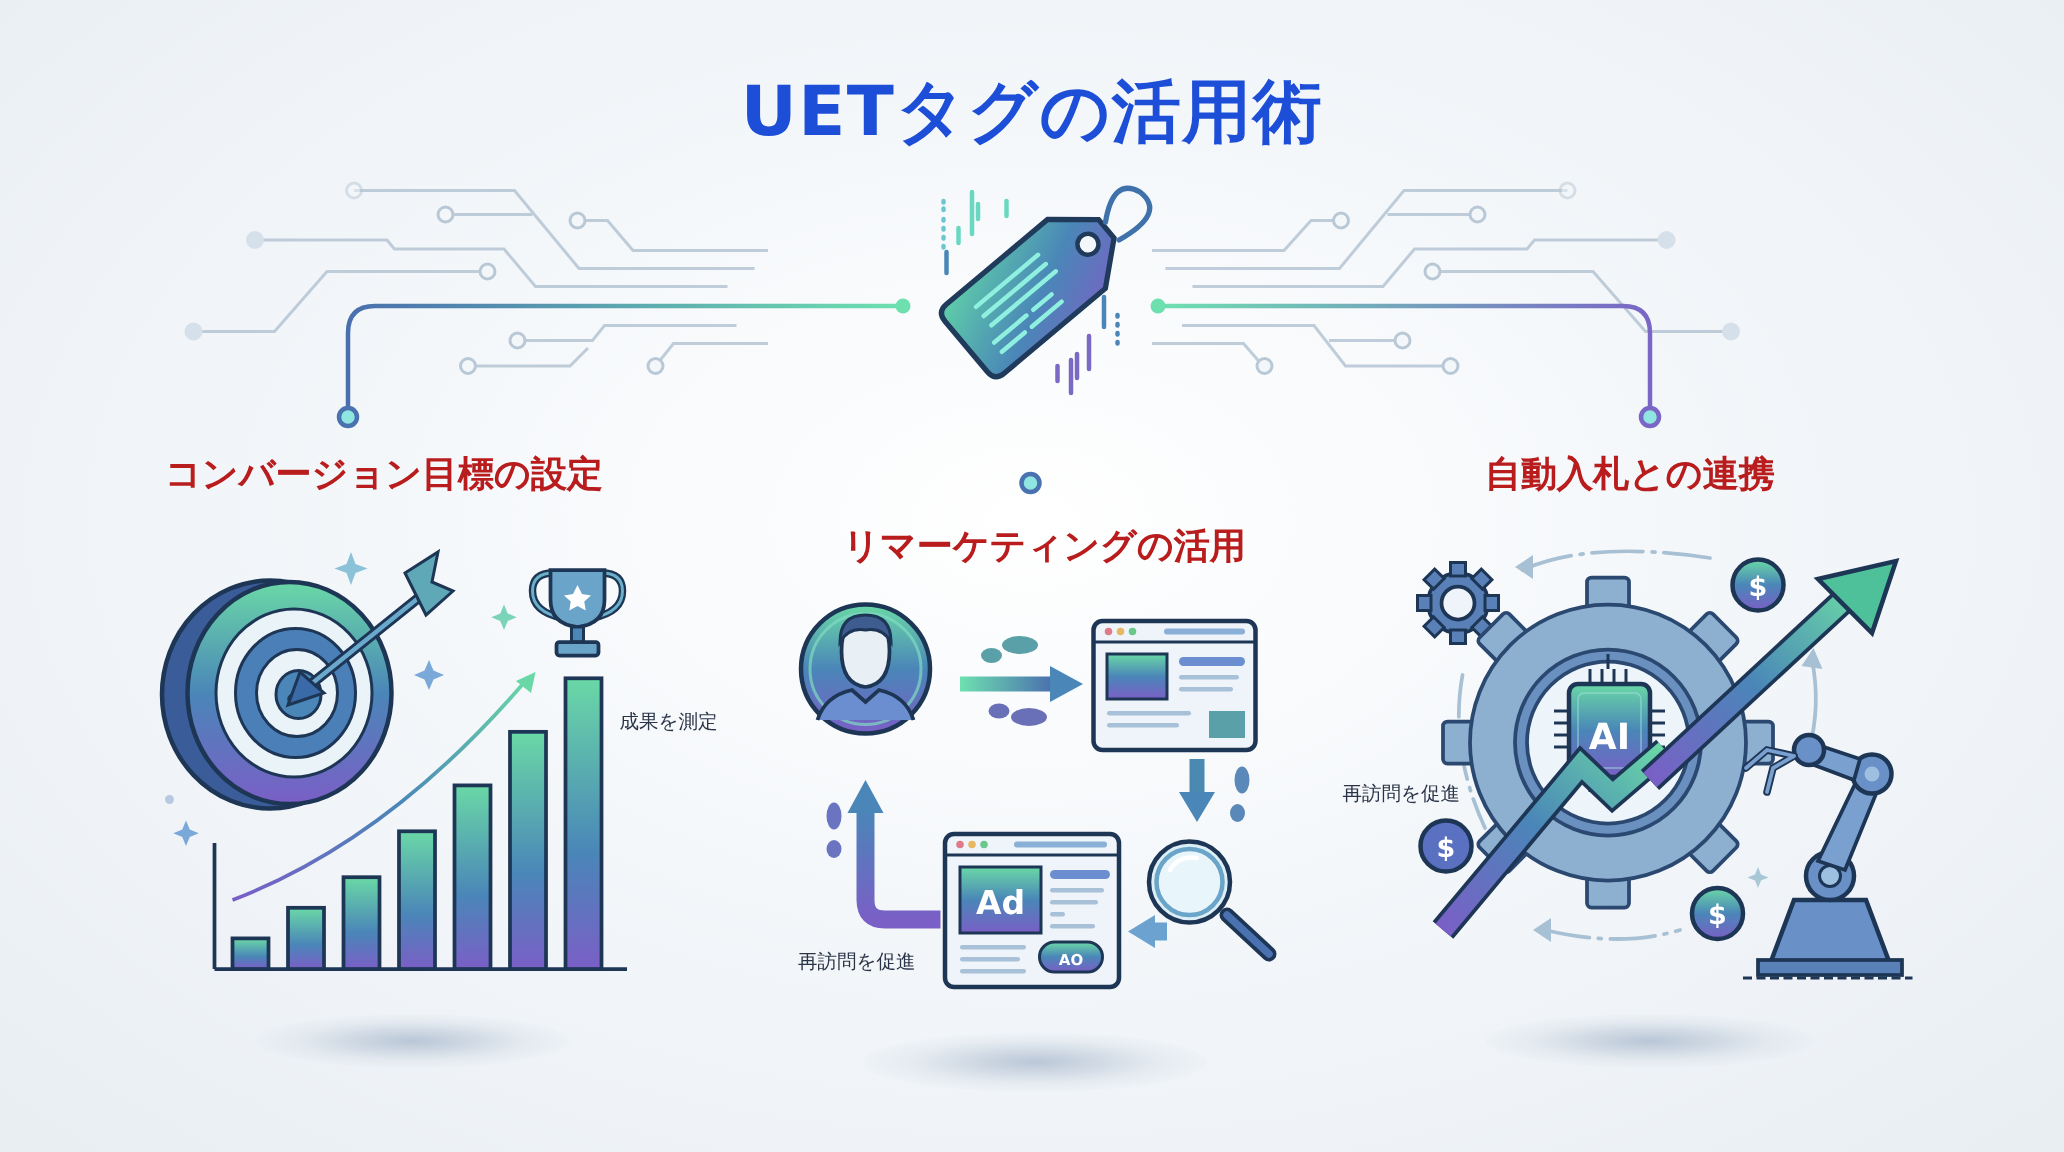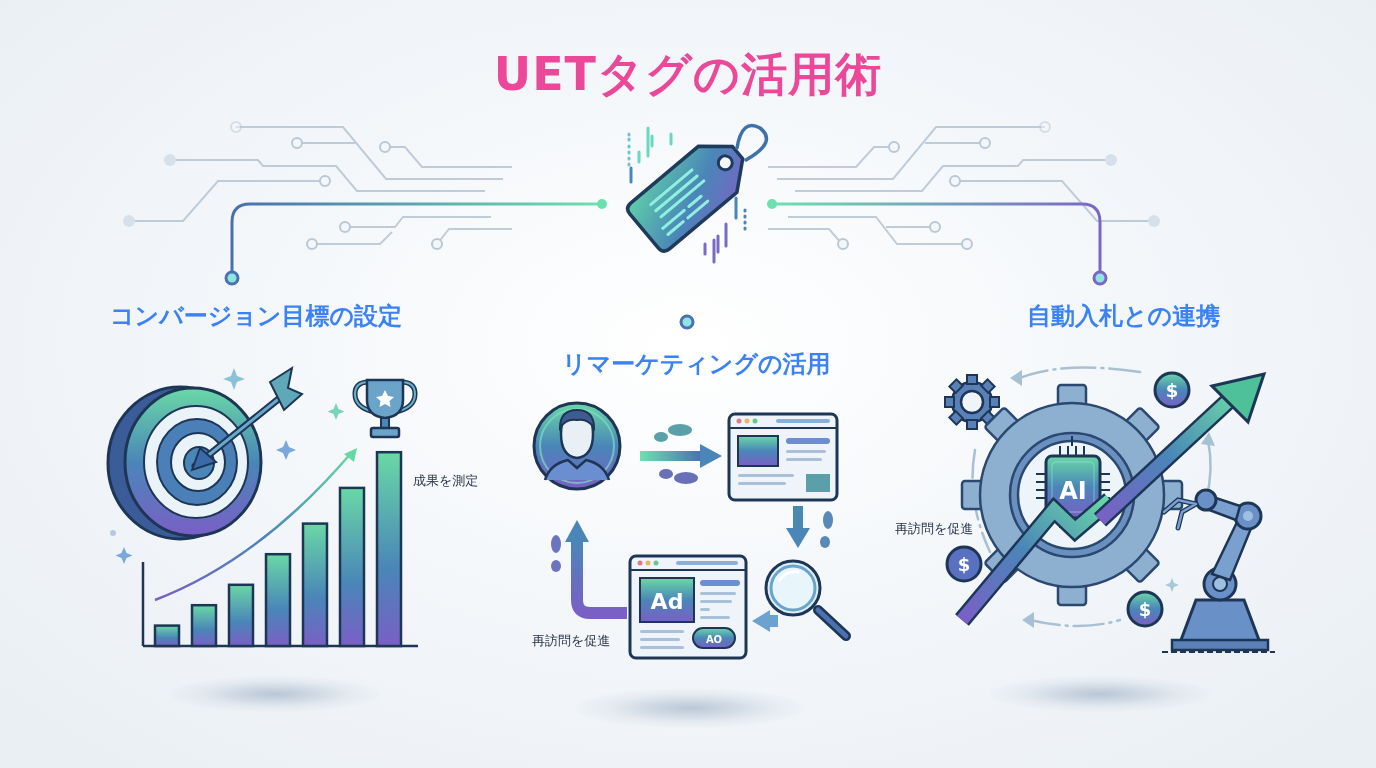--- a/index.html
+++ b/index.html
@@ -5,24 +5,24 @@
   * { margin:0; padding:0; box-sizing:border-box; }
   html, body { width:1376px; height:768px; overflow:hidden; }
   body {
     font-family: "DejaVu Sans", "Liberation Sans", sans-serif;
     background: radial-gradient(ellipse at 50% 45%, #ffffff 0%, #f4f7fa 45%, #e9eef3 100%);
     position: relative;
     color: #1a2b48;
   }
   .title {
     position:absolute; left:0; top:44px; width:1376px; text-align:center;
-    font-size:46px; font-weight:bold; color:#ec4899; letter-spacing:1px;
+    font-size:46px; font-weight:bold; color:#1d4ed8; letter-spacing:1px;
   }
   .heading {
-    position:absolute; font-size:24px; font-weight:bold; color:#3b82f6; white-space:nowrap;
+    position:absolute; font-size:24px; font-weight:bold; color:#b91c1c; white-space:nowrap;
   }
   .caption {
     position:absolute; font-size:13px; color:#2a3448; white-space:nowrap;text-align:right;
   }
   svg.layer { position:absolute; left:0; top:0; }
   .shadow {
     position:absolute; border-radius:50%;
     background: radial-gradient(ellipse at center, rgba(120,145,175,0.45) 0%, rgba(160,180,200,0.15) 50%, rgba(255,255,255,0) 75%);
   }
 </style>
@@ -379,17 +379,17 @@
     <text x="714" y="643" font-size="10">AO</text>
   </g>
 </svg>
 
 <div class="shadow" style="left:170px;top:676px;width:210px;height:36px;"></div>
 <div class="shadow" style="left:575px;top:688px;width:230px;height:40px;"></div>
 <div class="shadow" style="left:990px;top:676px;width:220px;height:36px;"></div>
 
 <div class="heading" style="left:110px;top:300px;">コンバージョン目標の設定</div>
 <div class="heading" style="left:562px;top:348px;">リマーケティングの活用</div>
-<div class="heading" style="left:990px;top:300px;margin-left:37px;">自動入札との連携</div>
+<div class="heading" style="left:990px;top:300px;">自動入札との連携</div>
 
 <div class="caption" style="left:413px;top:472px;">成果を測定</div>
 <div class="caption" style="left:532px;top:632px;">再訪問を促進</div>
 <div class="caption" style="left:895px;top:520px;">再訪問を促進</div>
 
 </body></html>

